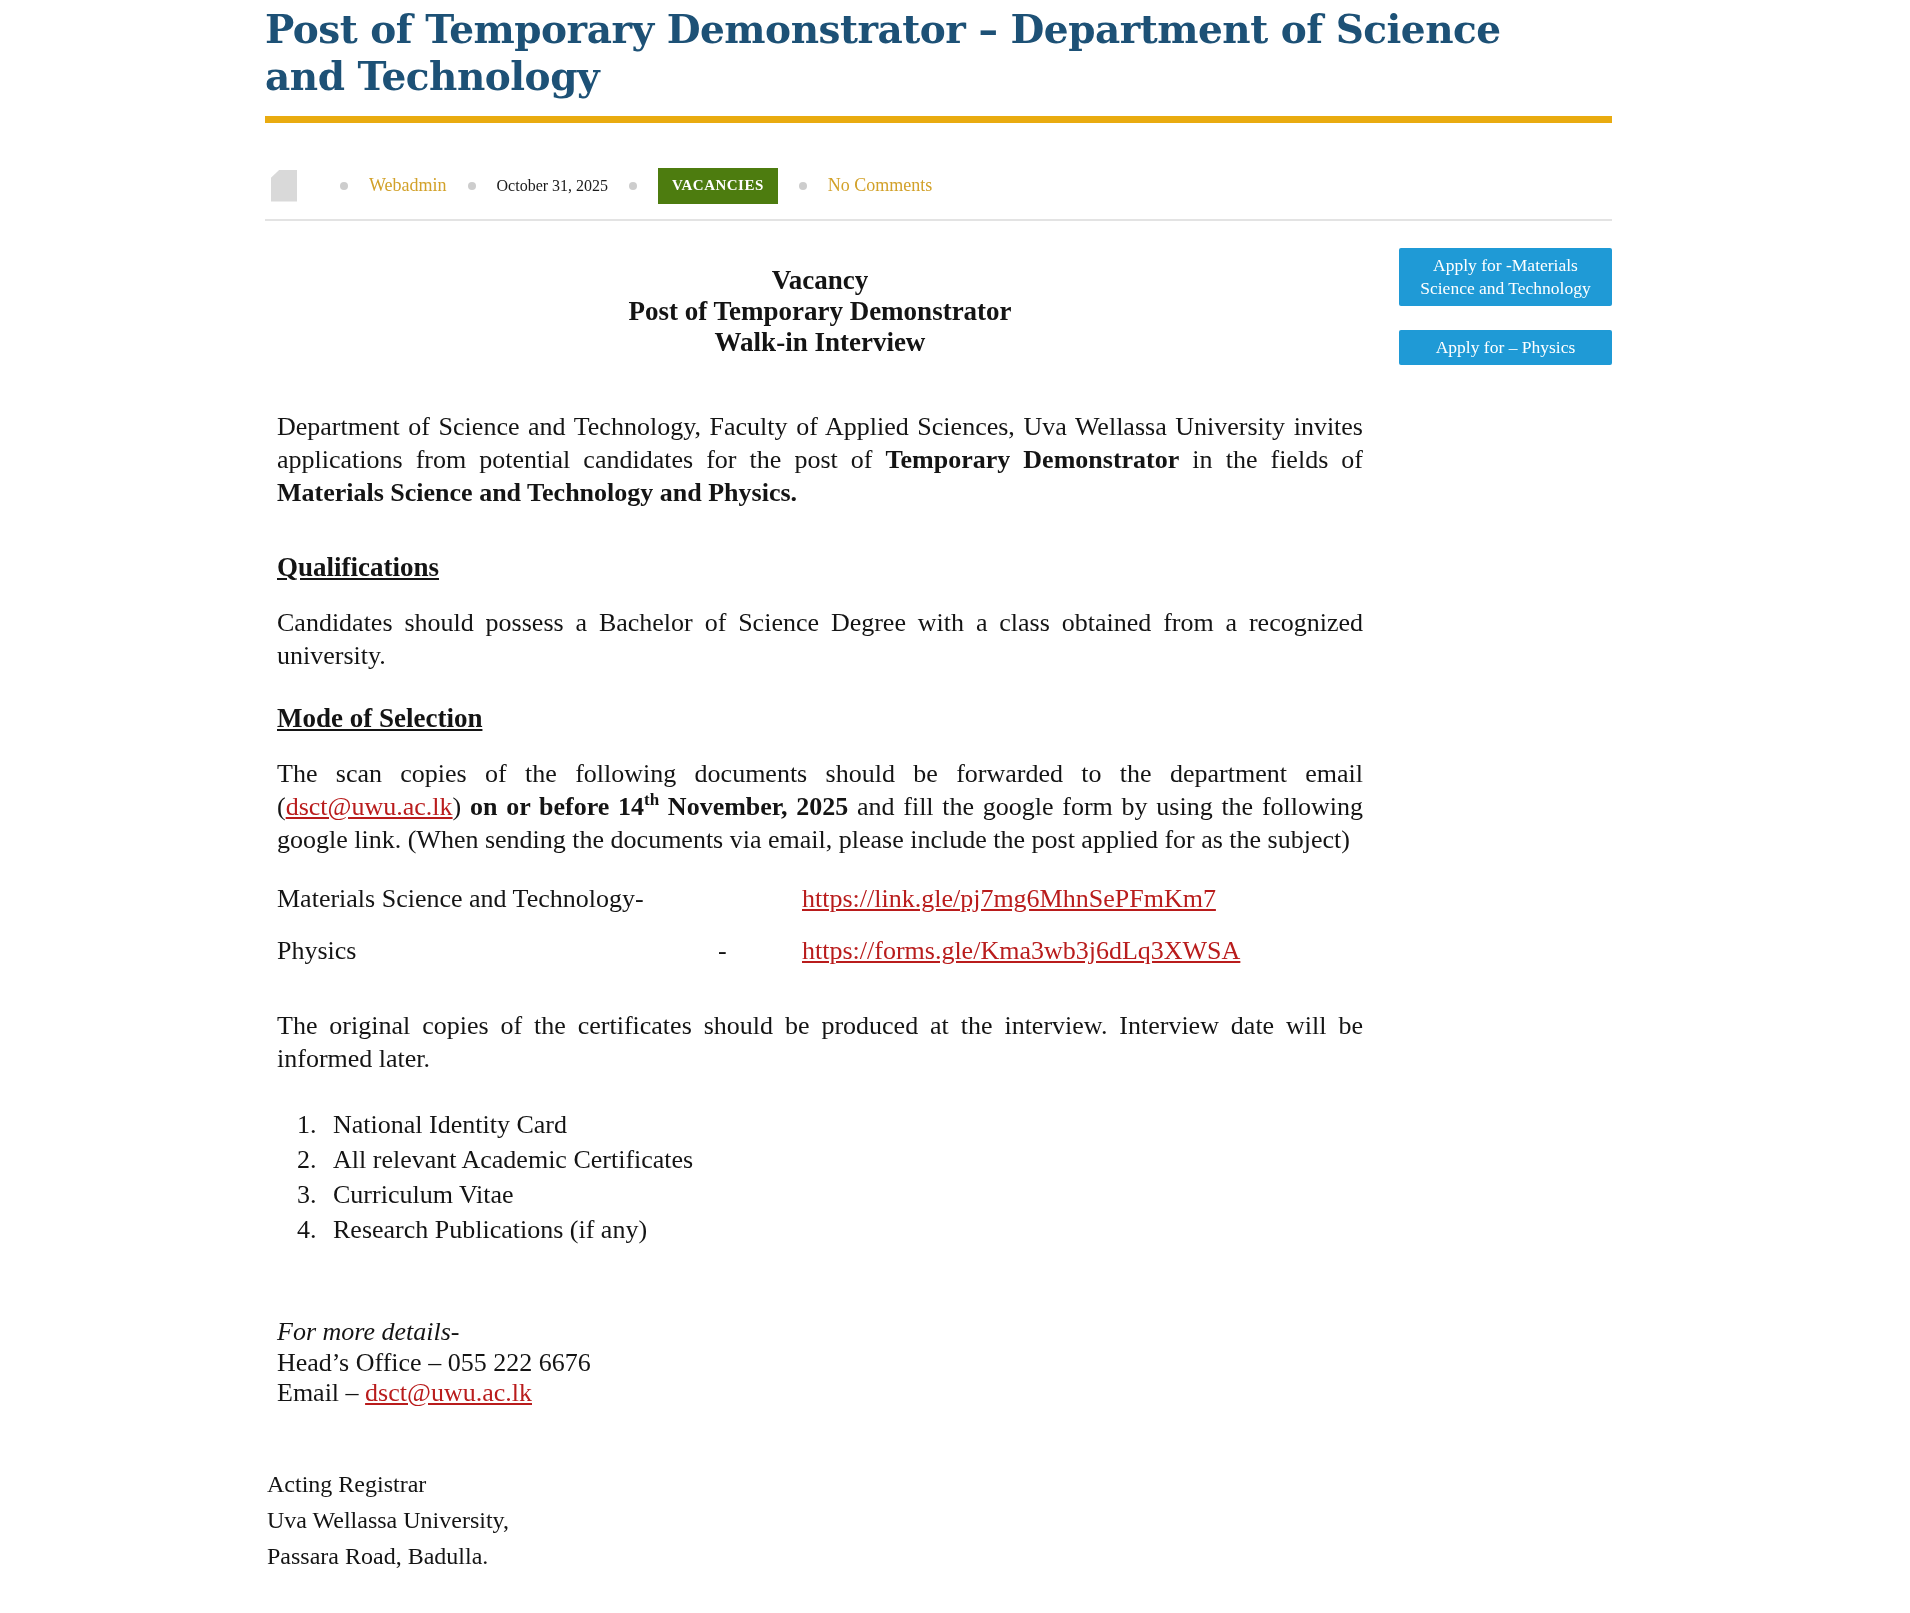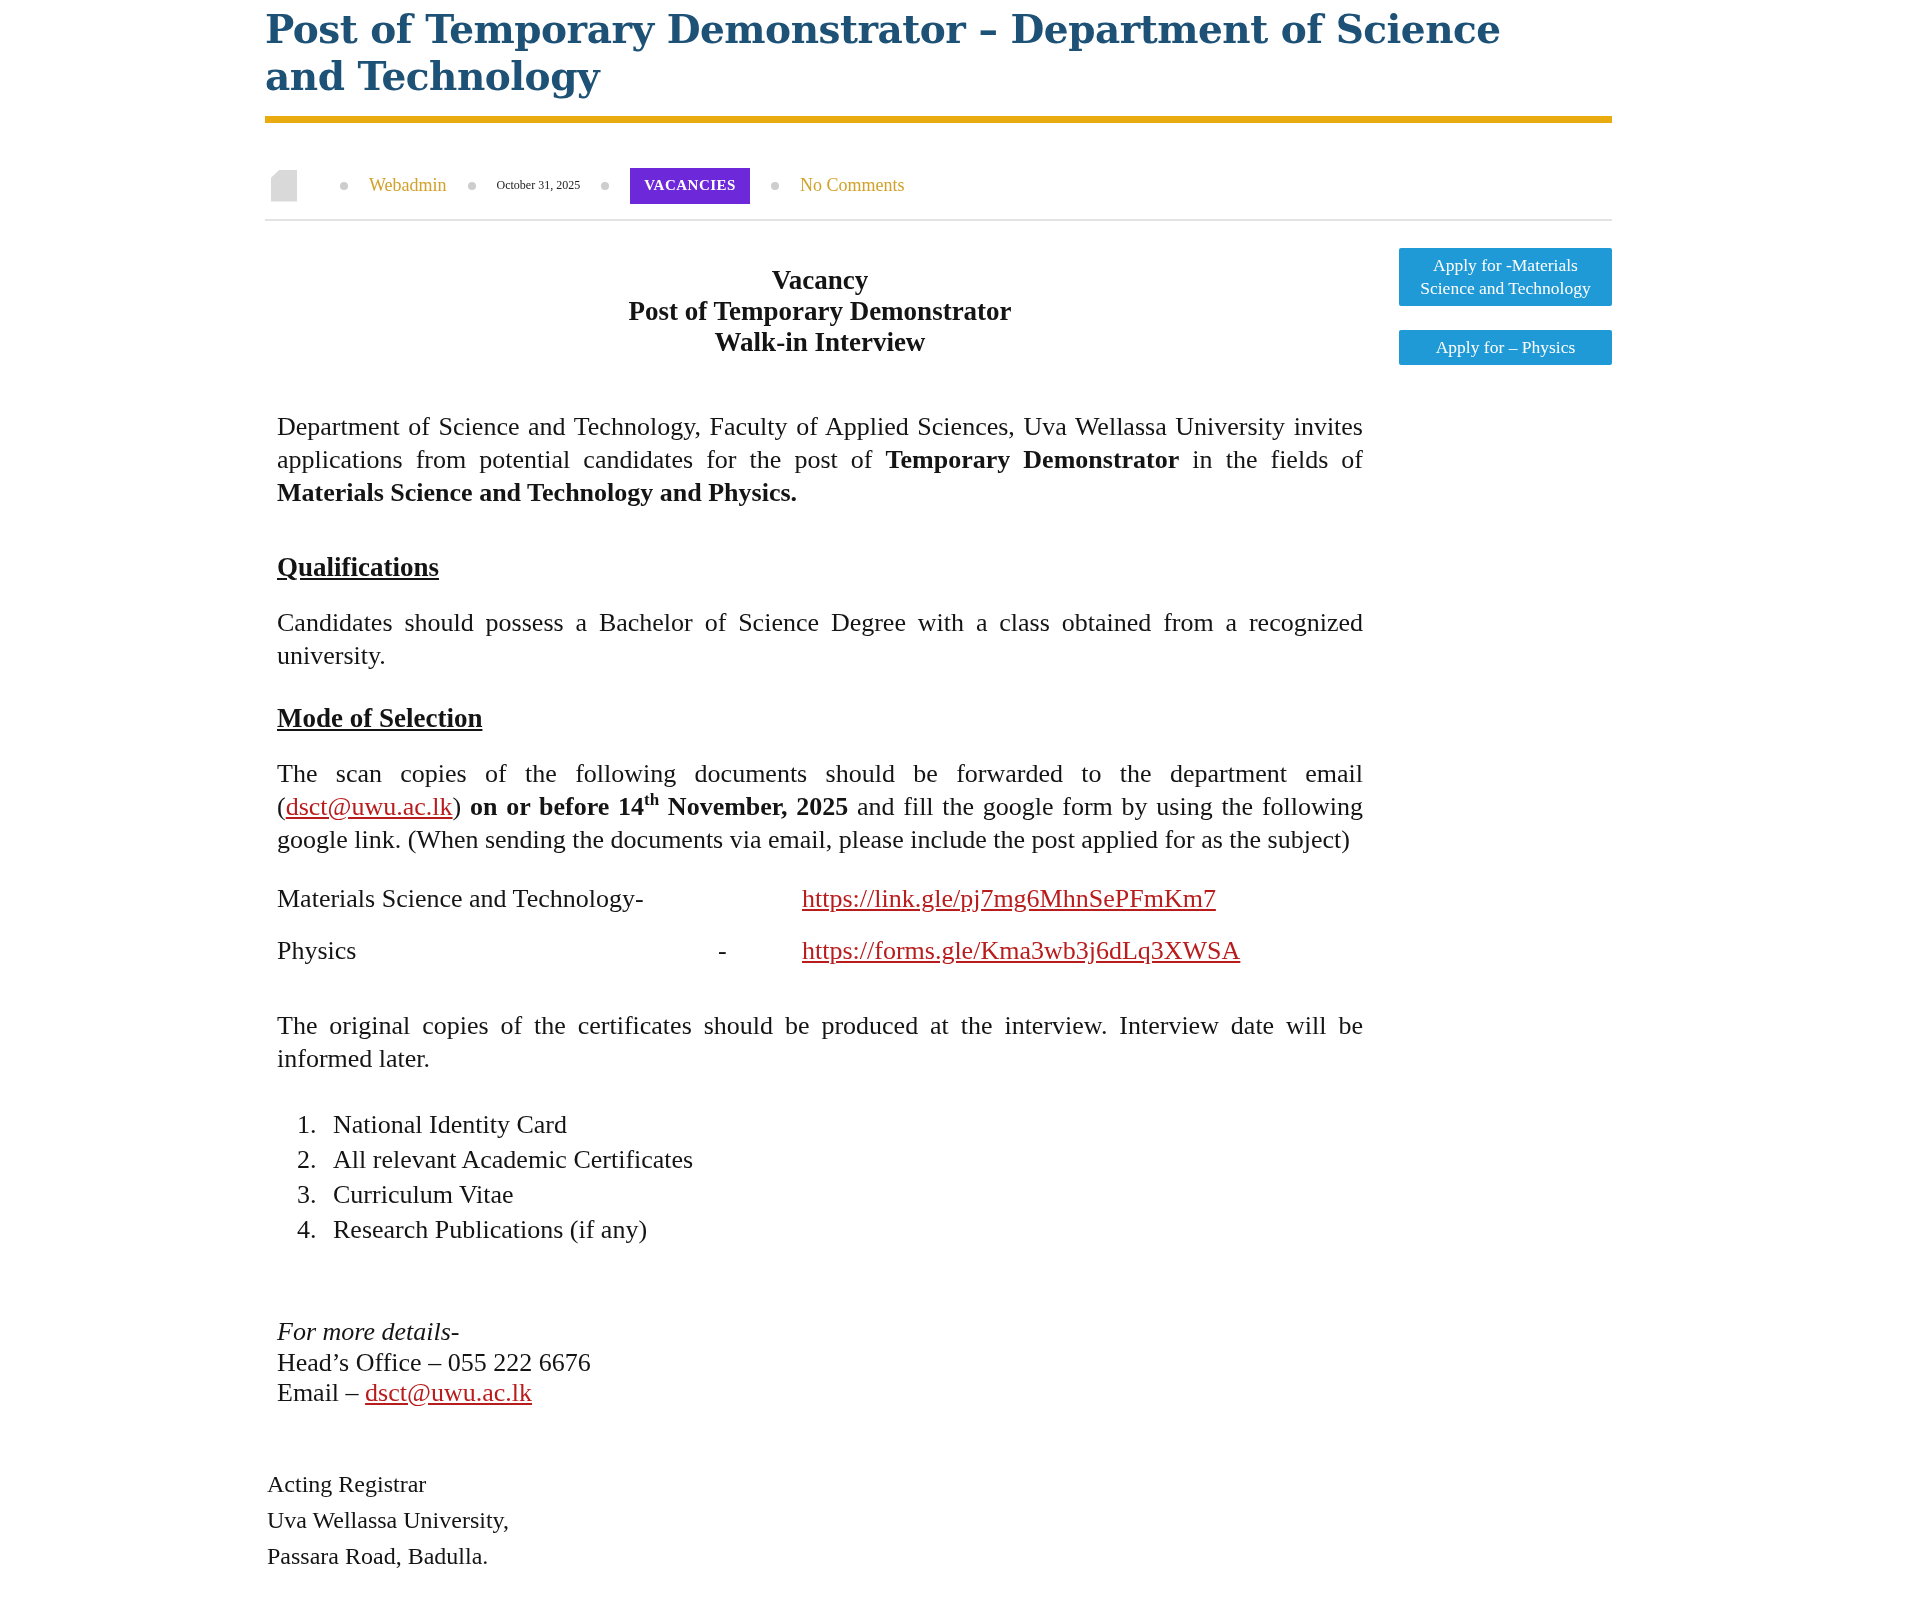--- a/index.html
+++ b/index.html
@@ -28,23 +28,23 @@
   .page-icon .sheet {
     position:absolute; inset:0; background:#d9d9d9;
     clip-path:polygon(34% 0, 100% 0, 100% 100%, 0 100%, 0 26%);
   }
   .page-icon .fold {
     position:absolute; left:0; top:0; width:9px; height:9px; background:#bfbfbf;
     clip-path:polygon(100% 0, 100% 100%, 0 100%);
   }
   .meta-sep { width:8px; height:8px; border-radius:50%; background:#cdcdcd; margin:0 21px; flex:0 0 auto; }
   .meta-link { font-size:18px; color:#d2a129; text-decoration:none; cursor:pointer; }
-  .meta-date { font-size:12px; color:#1b1b1b; }
+  .meta-date { font-size:16px; color:#1b1b1b; }
   .cat-badge {
-    background:#6d28d9; color:#ffffff; font-weight:bold; font-size:15px;
+    background:#4d7c0f; color:#ffffff; font-weight:bold; font-size:15px;
     letter-spacing:0.5px; padding:9px 14px 10px; cursor:pointer;
   }
   .meta-divider { border:none; border-top:2px solid #e3e3e3; }
 
   
   .content { display:flex; margin-top:27px; align-items:flex-start; }
   .doc { width:1086px; margin-left:12px; padding-top:17px; font-size:26px; line-height:33px; }
   .sidebar { width:213px; margin-left:auto; }
   .apply-btn {
     display:block; width:100%; background:#1f9ad6; color:#ffffff; border:none;

